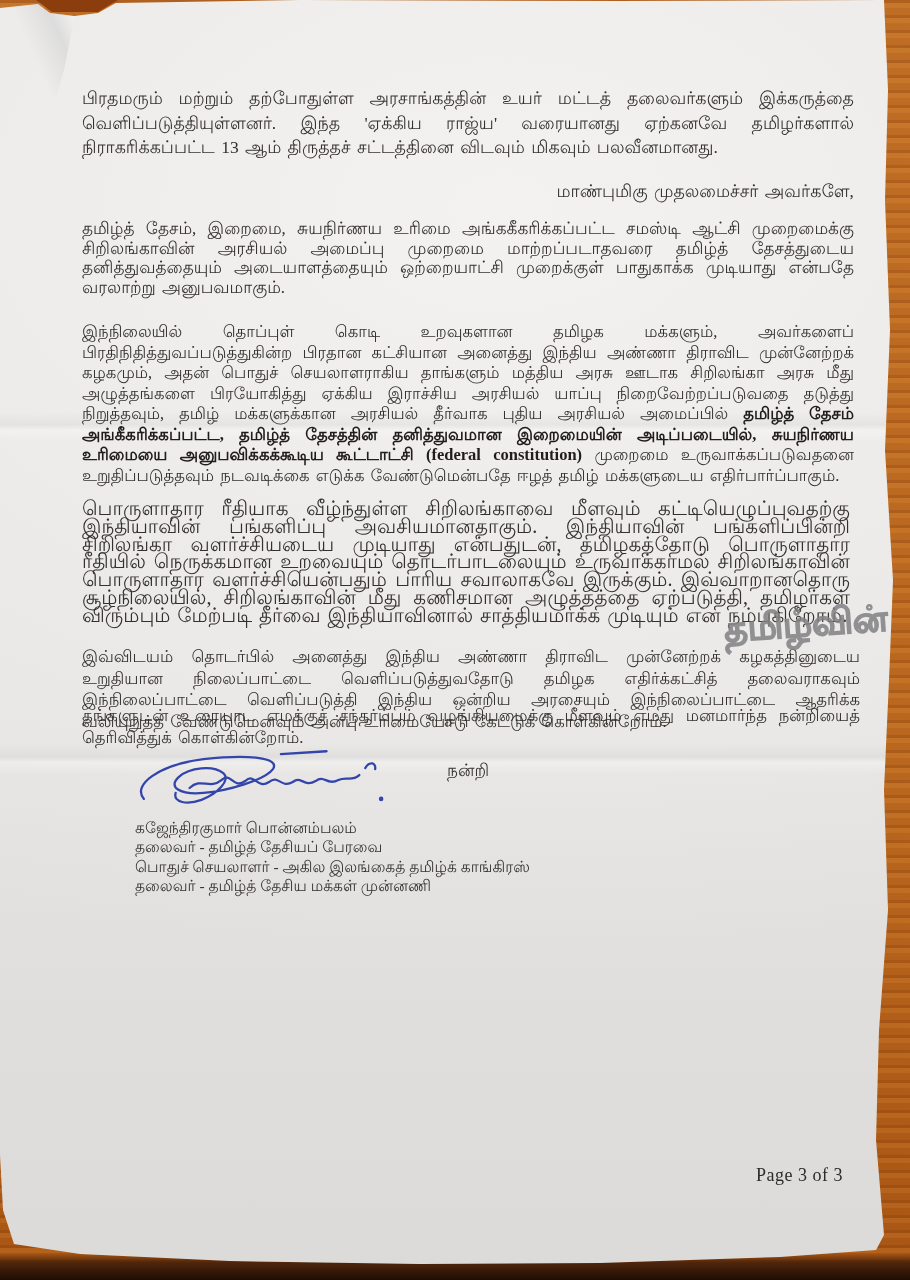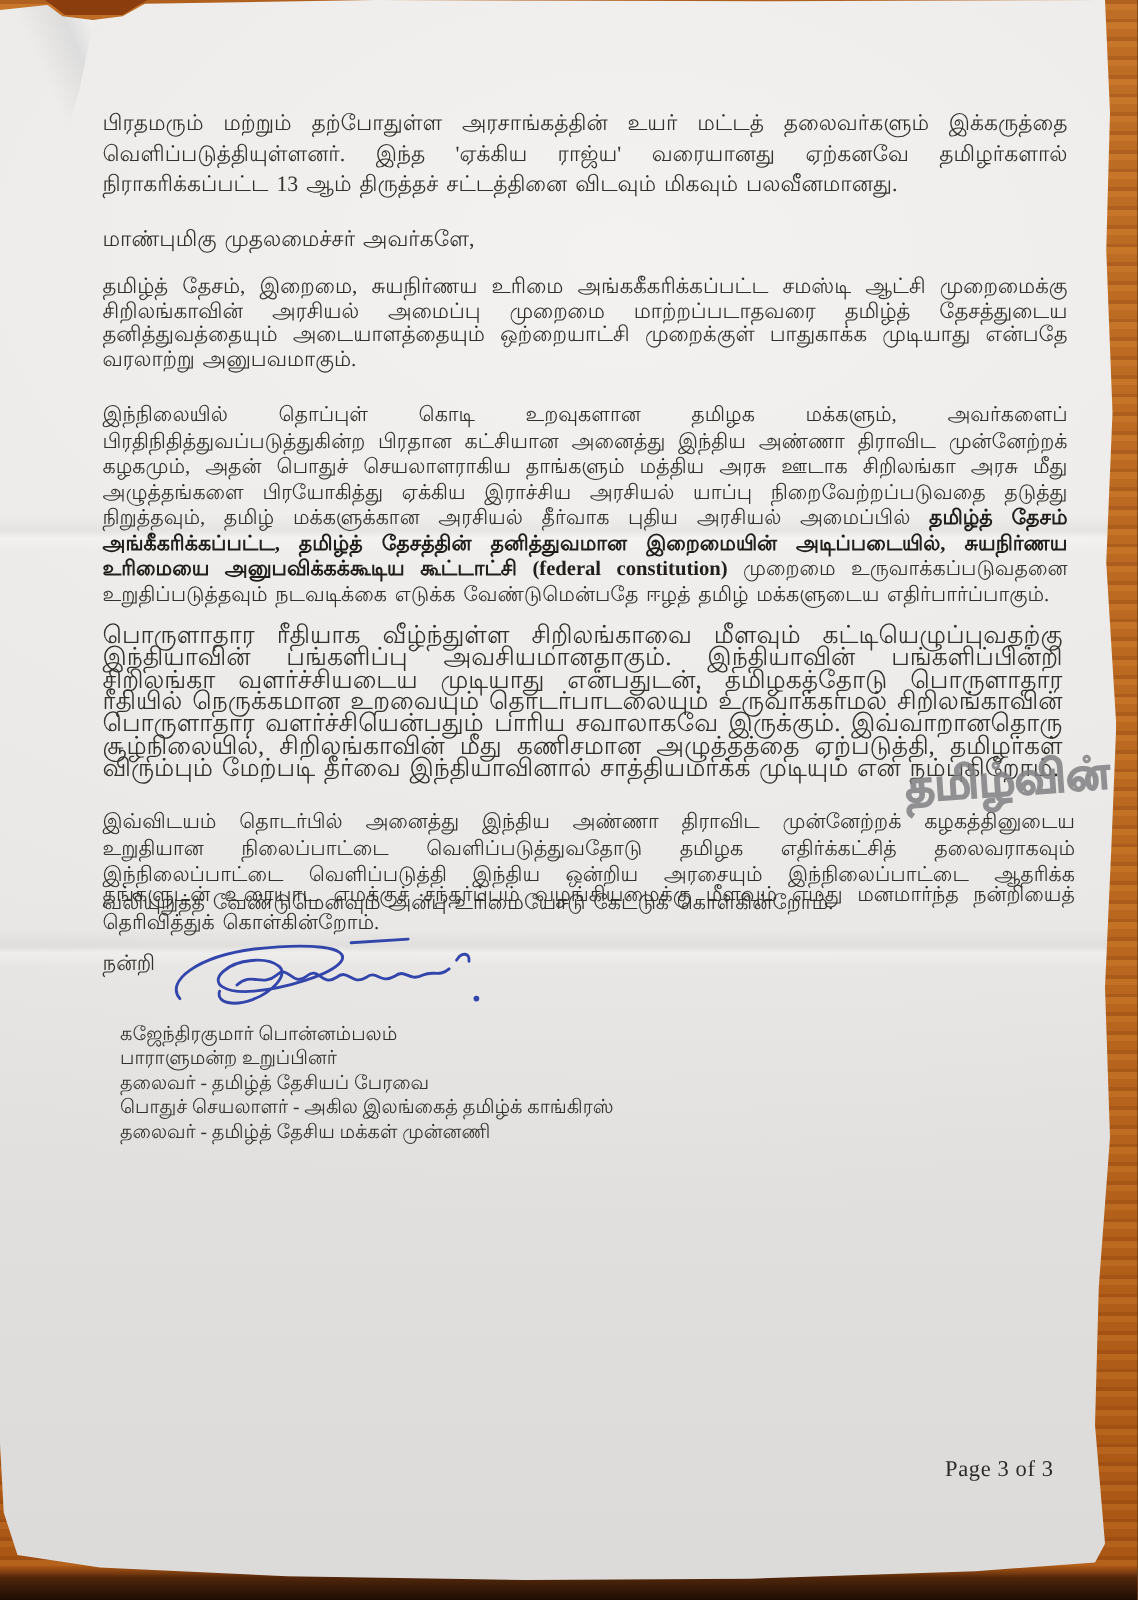--- a/index.html
+++ b/index.html
@@ -38,31 +38,31 @@
     pointer-events:none;
   }
   .fold{position:absolute;left:0;right:0;height:30px;pointer-events:none;
     background:linear-gradient(to bottom, rgba(0,0,0,0), rgba(92,92,100,0.06) 42%, rgba(255,255,255,0.30) 62%, rgba(0,0,0,0));}
   .fold-1{top:412px;}
   .fold-2{top:744px;}
 
   .tx{position:absolute;left:82px;width:772px;margin:0;color:#34312d;
       text-align:justify;word-spacing:2px;}
   #p1{top:86px;font-size:17.5px;line-height:24.5px;}
-  #salutation{top:181px;font-size:17.5px;text-align:left;}
+  #salutation{top:181px;font-size:17.5px;text-align:right;}
   #p2{top:219px;font-size:17px;line-height:19.5px;}
   #p3{top:322px;font-size:16.5px;line-height:20.5px;}
   #p3 .b{font-weight:bold;color:#201d1a;}
   #p4{top:500px;font-size:20px;line-height:17.8px;width:768px;}
   #p5{top:646px;font-size:16.5px;line-height:21.5px;width:778px;}
   #p6{top:705px;font-size:16.5px;line-height:21.5px;width:778px;}
-  #thanks{top:761px;font-size:17px;text-align:left;}
+  #thanks{top:761px;font-size:17px;text-align:center;}
   .sig-block{position:absolute;left:96px;top:818px;width:620px;color:#34312d;
       font-size:15.5px;line-height:19.4px;}
-  .sig-block div{white-space:nowrap;}
+  .sig-block div{white-space:nowrap;margin-left:39px;}
   .page-num{position:absolute;left:756px;top:1165px;font-size:18px;
       color:#2d2b29;letter-spacing:0.5px;}
   .watermark{
     position:absolute;left:724px;top:606px;white-space:nowrap;
     font-size:36px;font-weight:bold;line-height:1;
     transform:rotate(-4deg);
     color:rgba(240,240,240,0.10);
     -webkit-text-stroke:1.3px rgba(128,128,130,0.85);
     pointer-events:none;
   }
@@ -104,21 +104,20 @@
           <path d="M60 41 C 72 30, 80 43, 92 33 C 102 24, 104 43, 116 34 C 126 25, 128 43, 140 35 C 150 27, 152 42, 164 35 C 173 28, 175 41, 187 34 C 196 27, 198 39, 210 33 C 218 29, 223 35, 231 28"></path>
           <path d="M152 7 L 198 4"></path>
           <path d="M237 21 C 241 14, 248 15, 247 22"></path>
           <circle cx="253" cy="52" r="2.3" fill="#2438a6" stroke="none"></circle>
         </g>
       </svg>
     </div>
 
     <div class="sig-block">
       <div>கஜேந்திரகுமார் பொன்னம்பலம்</div>
-      <div>பாராளுமன்ற உறுப்பினர்</div>
       <div>தலைவர் - தமிழ்த் தேசியப் பேரவை</div>
       <div>பொதுச் செயலாளர் - அகில இலங்கைத் தமிழ்க் காங்கிரஸ்</div>
       <div>தலைவர் - தமிழ்த் தேசிய மக்கள் முன்னணி</div>
     </div>
 
     <div class="page-num">Page 3 of 3</div>
 
     <div class="watermark">தமிழ்வின்</div>
   </div>
 

